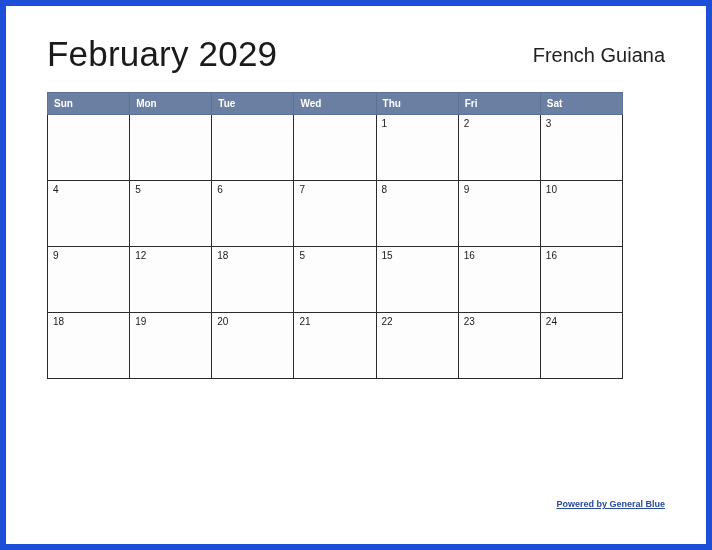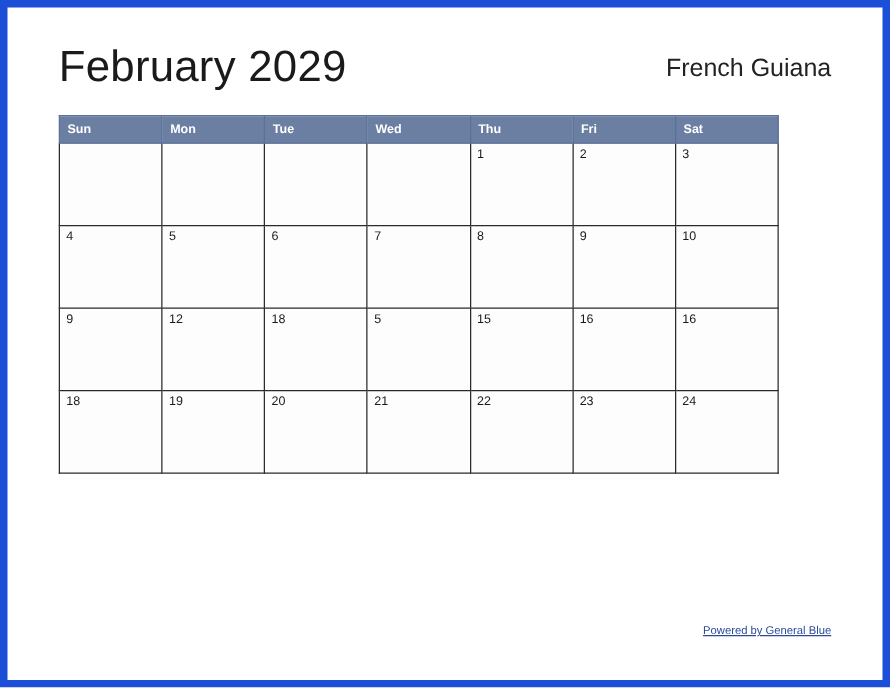--- a/index.html
+++ b/index.html
@@ -79,20 +79,21 @@
     display: block;
     font-size: 10px;
     line-height: 12px;
   }
   .footer {
     position: absolute;
     right: 41px;
     top: 493px;
     font-size: 9px;
     color: #2b4a9b;
+    font-weight: bold;
   }
   .footer a {
     color: #2b4a9b;
     text-decoration: underline;
   }
 </style>
 </head>
 <body>
 
 <div class="page">

